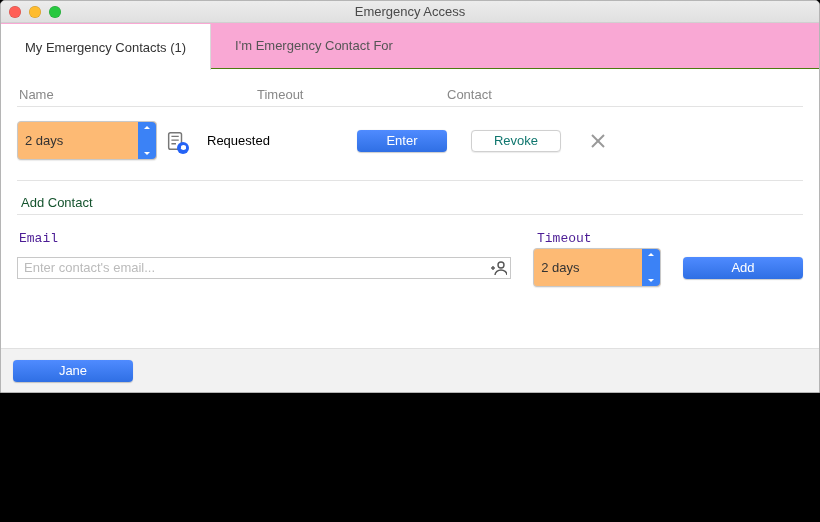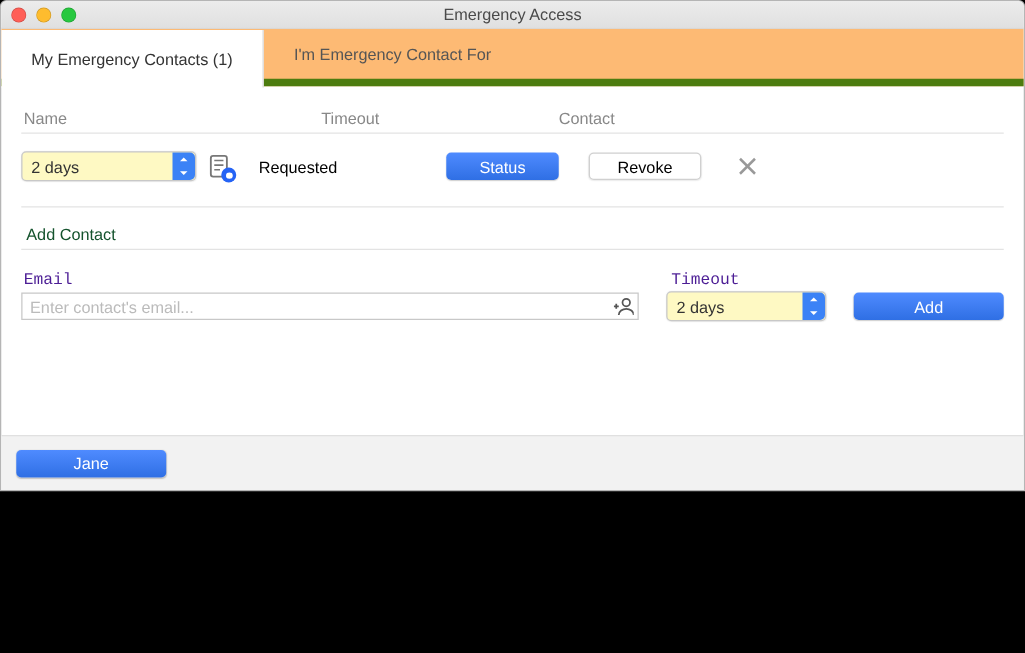--- a/index.html
+++ b/index.html
@@ -9,58 +9,58 @@
   
   .titlebar { height: 22px; background: linear-gradient(#ececec,#e0e0e0); border-bottom: 1px solid #d0d0d0; display: flex; align-items: center; position: relative; }
   .traffic { position: absolute; left: 8px; top: 5px; display: flex; gap: 8px; }
   .dot { width: 12px; height: 12px; border-radius: 50%; box-shadow: inset 0 0 0 0.5px rgba(0,0,0,0.2); }
   .dot.red { background: #ff5f57; }
   .dot.yellow { background: #febc2e; }
   .dot.green { background: #28c840; }
   .title { flex: 1; text-align: center; font-size: 13px; color: #4a4a4a; }
 
   
-  .tabstrip { height: 46px; background: #fdba74; display: flex; border-bottom: 6px solid #4d7c0f; }
+  .tabstrip { height: 46px; background: #f9a8d4; display: flex; border-bottom: 1px solid #4d7c0f; }
   .tab { padding: 0 24px; display: flex; align-items: center; font-size: 13px; color: #555; cursor: default; }
   .tab.active { background: #fff; color: #333; border-right: 1px solid #d9d9d9; position: relative; top: 1px; height: 46px; }
   .tab:not(.active) { color: #555; }
 
   
   .content { padding: 0 16px; }
   .colhdr { display: flex; padding: 18px 0 4px 0; font-size: 13px; color: #888; }
   .col-name { width: 240px; padding-left: 2px; }
   .col-timeout { width: 190px; }
   .col-status { flex: 1; }
   .divider { height: 1px; background: #e3e3e3; }
 
   .row { display: flex; align-items: center; padding: 14px 0 20px 0; }
   .row .cell-name { width: 240px; padding-left: 4px; }
   .cell-name .nm { font-size: 15px; color: #111; }
   .cell-name .em { font-size: 13px; color: #333; margin-top: 2px; }
 
   .cell-timeout { width: 190px; display: flex; align-items: center; gap: 8px; }
 
-  .macselect { position: relative; width: 140px; height: 24px; background: #fef9c3; border: 1px solid #c8c8c8; border-radius: 4px; display: flex; align-items: center; padding: 0 22px 0 7px; font-size: 13px; box-shadow: 0 0.5px 1px rgba(0,0,0,0.08); cursor: default; }
+  .macselect { position: relative; width: 140px; height: 39px; background: #fdba74; border: 1px solid #c8c8c8; border-radius: 4px; display: flex; align-items: center; padding: 0 22px 0 7px; font-size: 13px; box-shadow: 0 0.5px 1px rgba(0,0,0,0.08); cursor: default; }
   .macselect .stepper { position: absolute; right: 0; top: 0; width: 18px; height: 100%; background: #3b82f6; border-radius: 0 4px 4px 0; display: flex; flex-direction: column; }
   .macselect .stepper::before, .macselect .stepper::after { content:""; position:absolute; left:50%; transform:translateX(-50%); width:0; height:0; border-left:3px solid transparent; border-right:3px solid transparent; }
   .macselect .stepper::before { top:4px; border-bottom:3px solid #fff; }
   .macselect .stepper::after { bottom:4px; border-top:3px solid #fff; }
 
   .notify-icon { width: 22px; height: 22px; position: relative; display: inline-block; }
   .notify-icon svg { width: 22px; height: 22px; display:block; }
   .notify-badge { position:absolute; right:-2px; bottom:-2px; width:12px; height:12px; background:#2563f5; border-radius:50%; display:flex; align-items:center; justify-content:center; }
   .notify-badge::after { content:""; width:5px; height:5px; border-radius:50%; background:#fff; box-shadow:0 -1px 0 #fff, 0 1px 0 #fff; transform:scaleY(0.7); }
 
   .cell-status { width: 140px; font-size: 13px; }
   .status-link { color: #000000; }
 
   .cell-actions { flex:1; display:flex; align-items:center; gap: 24px; justify-content:flex-start; padding-left: 10px;}
   .btn { height: 22px; border-radius: 4px; font-size: 13px; padding: 0 20px; border: none; cursor: default; display:inline-flex; align-items:center; justify-content:center; }
   .btn-primary { background: linear-gradient(#4f8bff,#2f6fe4); color: #fff; min-width: 90px; box-shadow: 0 0.5px 1px rgba(0,0,0,0.2); }
-  .btn-outline { background:#fff; border:1px solid #d0d0d0; color:#000000; min-width:90px; box-shadow: 0 0.5px 1px rgba(0,0,0,0.08);}
+  .btn-outline { background:#fff; border:1px solid #d0d0d0; color:#0f766e; min-width:90px; box-shadow: 0 0.5px 1px rgba(0,0,0,0.08);}
   .close-x { width:18px; height:18px; color:#888; cursor:default; margin-left:4px;}
   .close-x svg { width:18px; height:18px; display:block; stroke:#999; stroke-width:2; }
 
   .section-heading { padding: 14px 0 4px 4px; color:#14532d; font-size:13px; }
 
   .addrow-labels { display:flex; padding: 16px 0 2px 0; font-size:13px; color:#4c1d95;font-family:Liberation Mono, monospace; }
   .addrow-labels .l-email { width: 520px; padding-left:2px;}
   .addrow-labels .l-timeout { width: 140px; }
 
   .addrow { display:flex; align-items:center; gap:22px; padding-bottom: 22px;}
@@ -117,21 +117,21 @@
               <line x1="7" y1="11" x2="15" y2="11" stroke="#777" stroke-width="1.4"></line>
               <line x1="7" y1="15" x2="12" y2="15" stroke="#777" stroke-width="1.4"></line>
             </svg>
           <span class="notify-badge"></span>
         </span>
       </div>
       <div class="cell-status">
         <span class="status-link">Requested</span>
       </div>
       <div class="cell-actions">
-        <button class="btn btn-primary">Status</button>
+        <button class="btn btn-primary">Enter</button>
         <button class="btn btn-outline">Revoke</button>
         <span class="close-x">
           <svg viewBox="0 0 18 18">
               <line x1="3" y1="3" x2="15" y2="15"></line>
               <line x1="15" y1="3" x2="3" y2="15"></line>
             </svg>
         </span>
       </div>
     </div>
 

